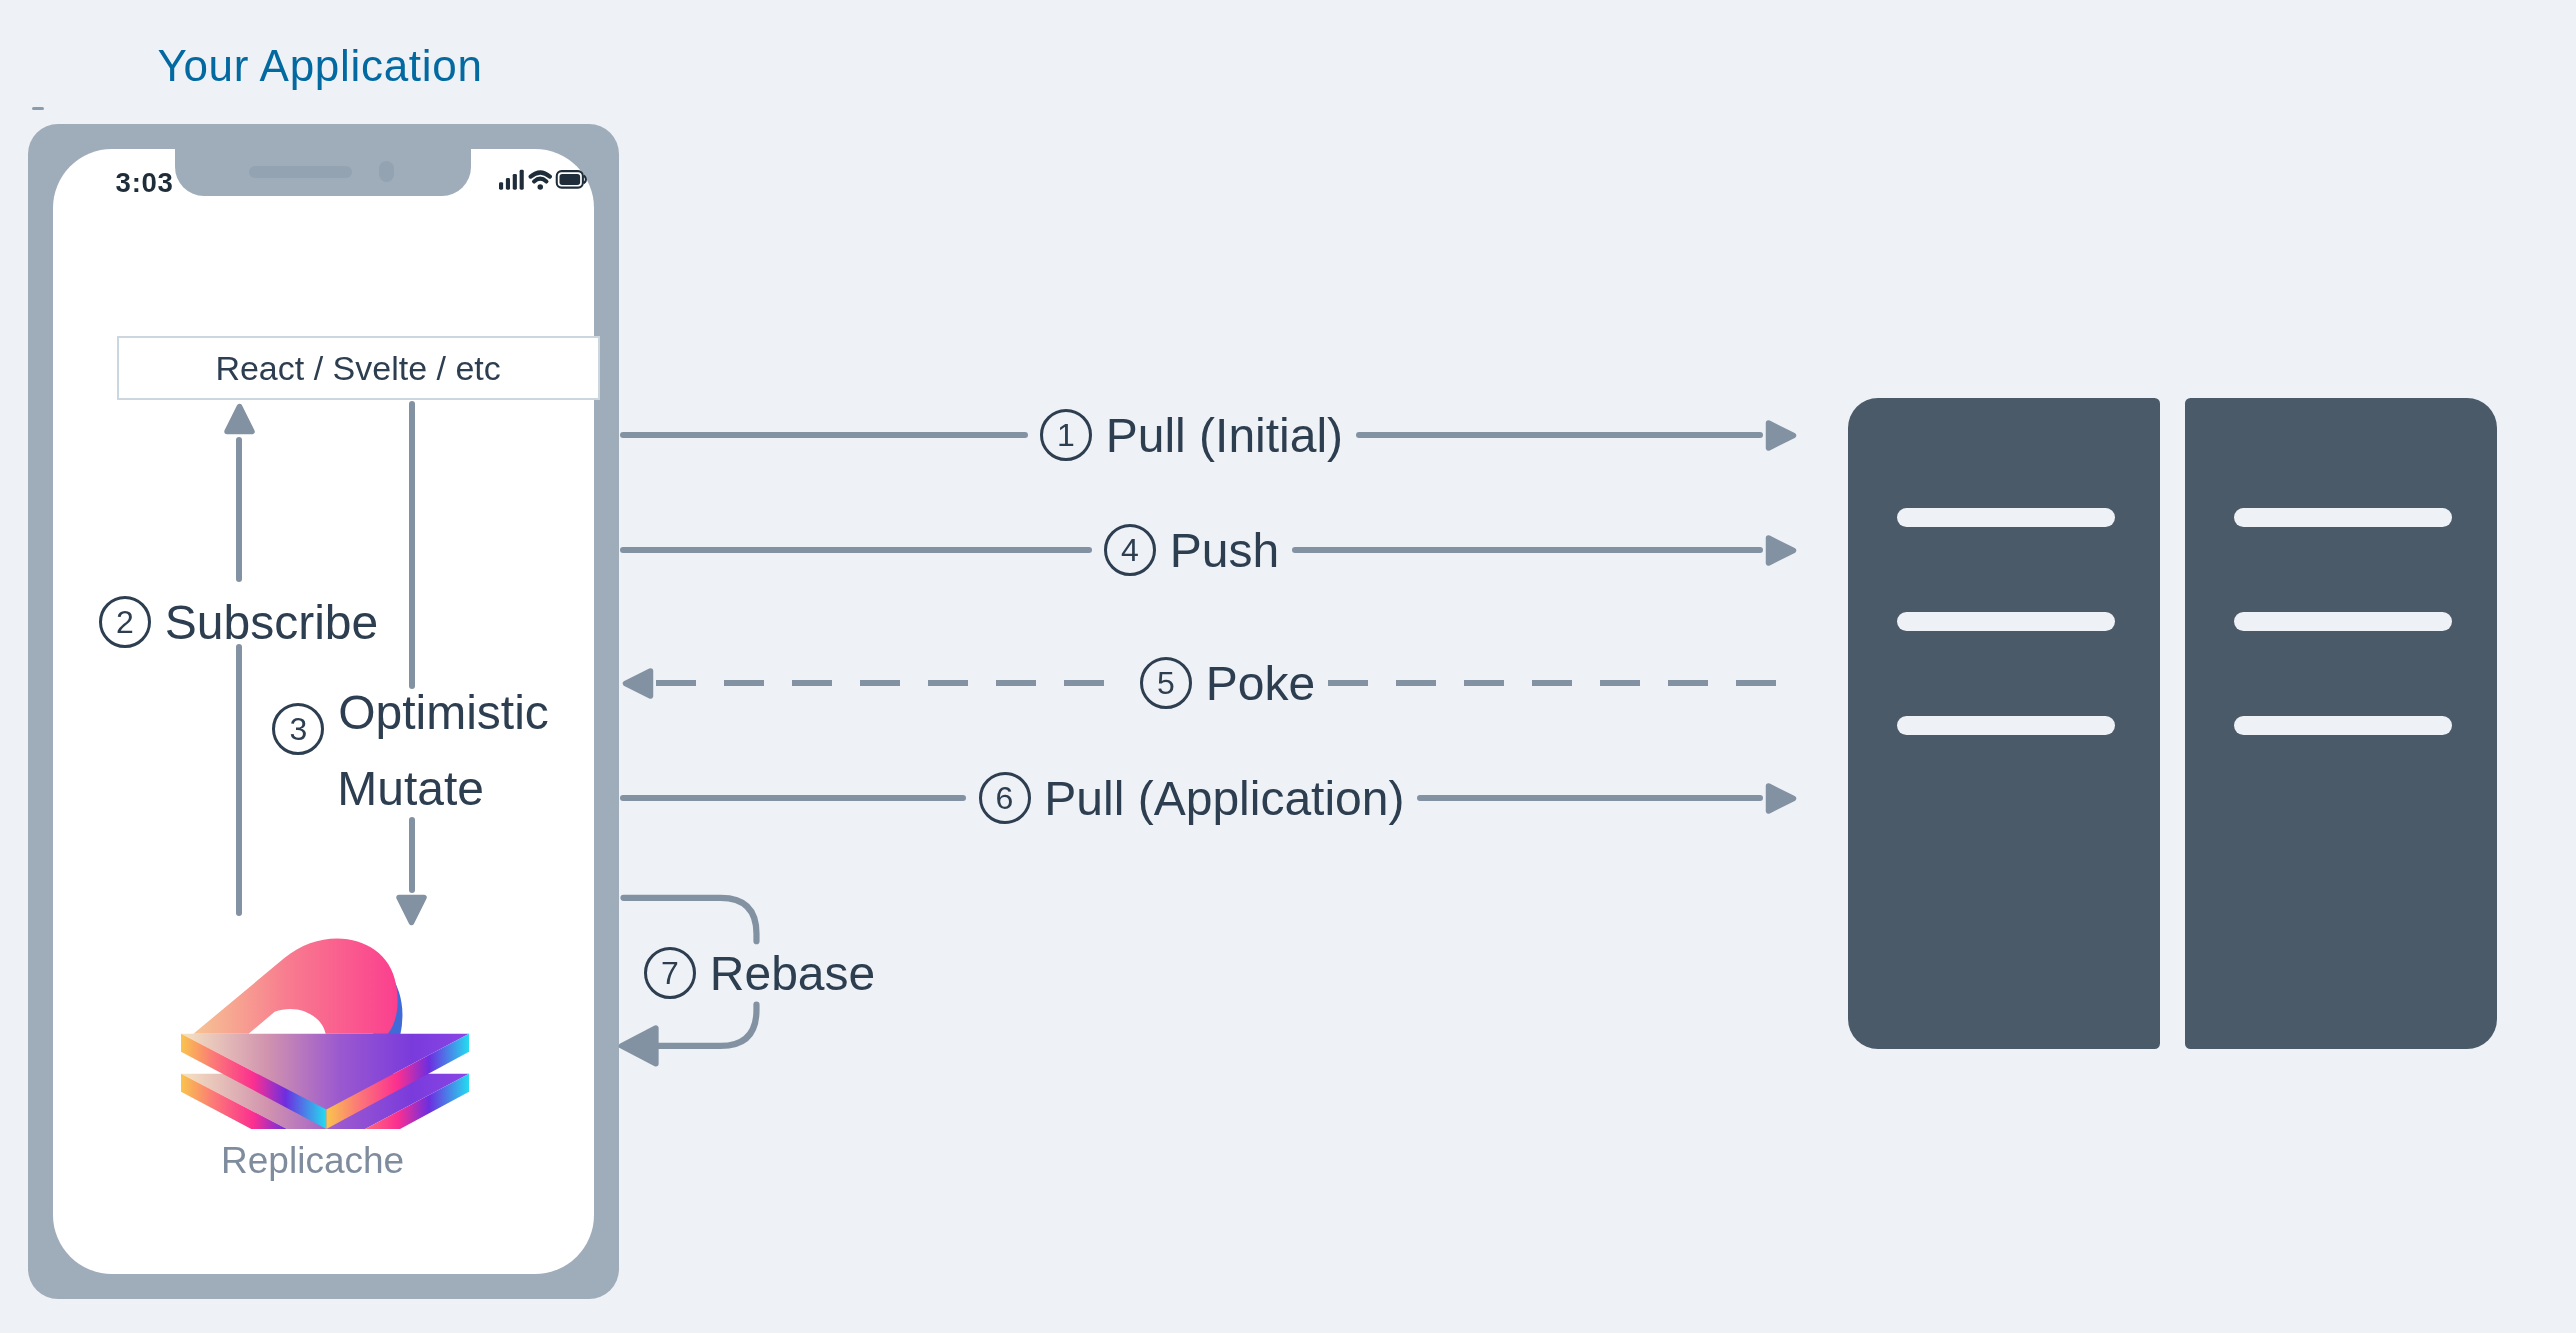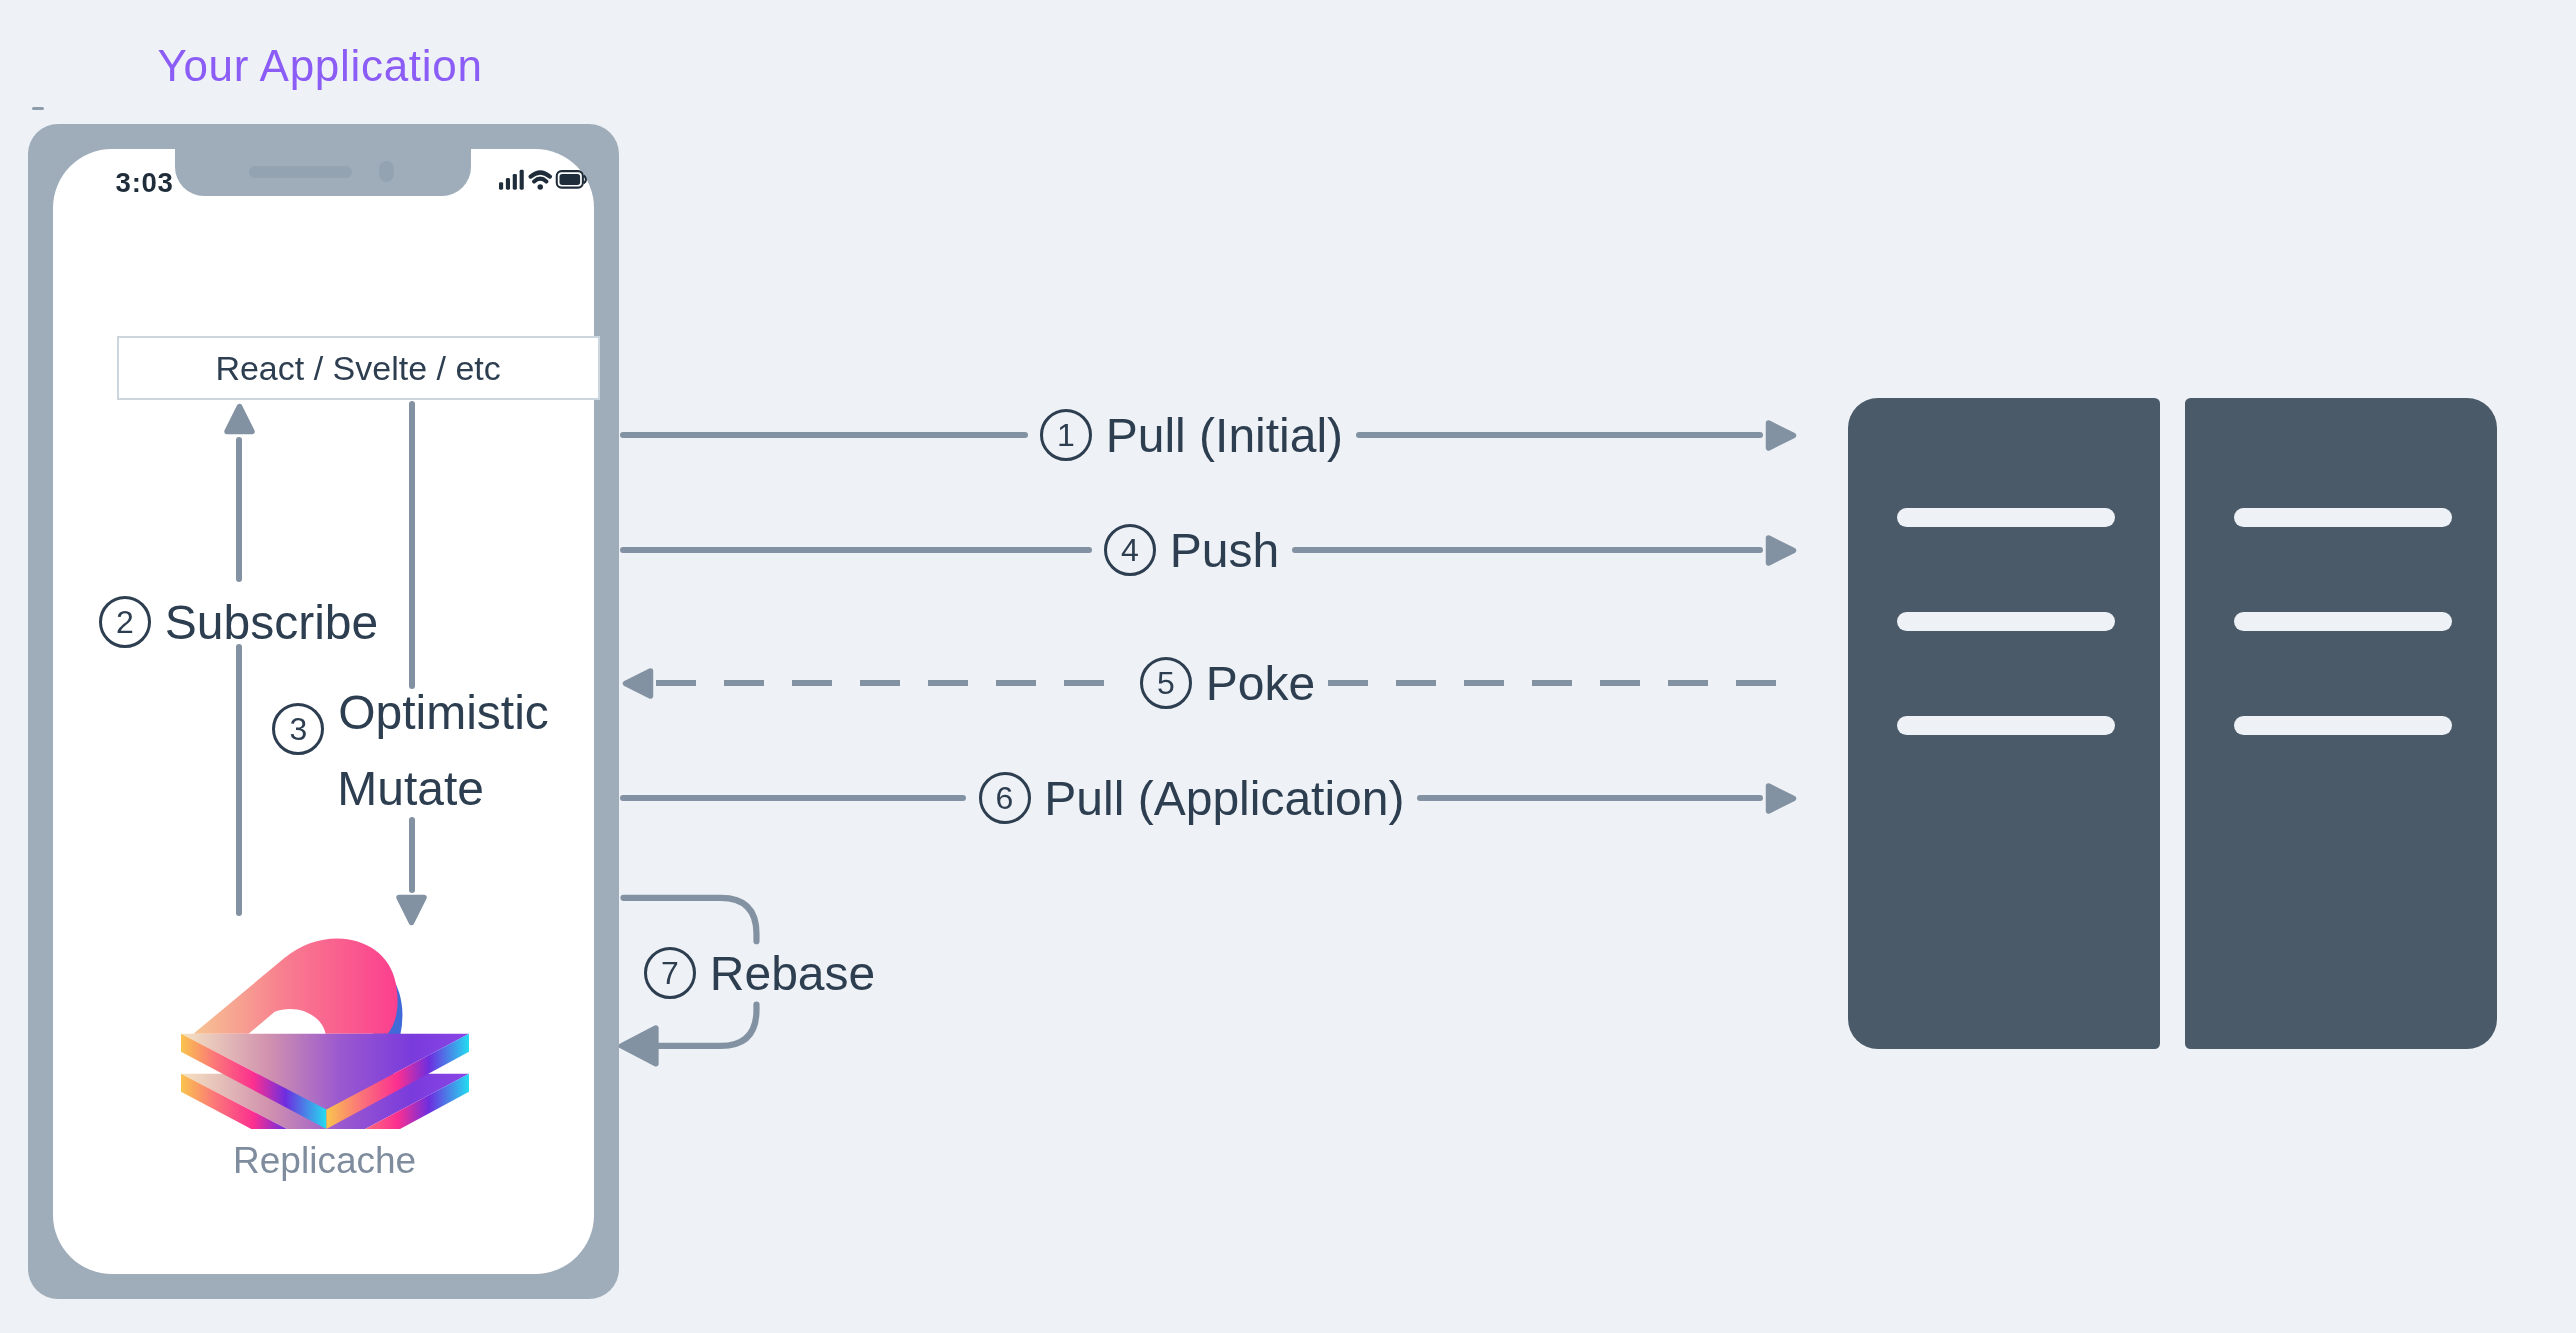--- a/index.html
+++ b/index.html
@@ -10,21 +10,21 @@
     background: #eef1f5;
     overflow: hidden;
     font-family: "Liberation Sans", "DejaVu Sans", sans-serif;
     color: #2d3e50;
   }
 
   
   .section-title {
     position: absolute;
     font-size: 44px;
-    color: #8b5cf6;
+    color: #0369a1;
     text-align: center;
     letter-spacing: 0.7px;
     white-space: nowrap;
   }
   .app-title { left: 79px; top: 41px; width: 482px; }
   .service-title { left: 1848px; top: 320px; width: 649px; }
 
   
   .artifact-dash {
     position: absolute; left: 32px; top: 107px;
@@ -94,21 +94,21 @@
   .mutate-label {
     position: absolute; left: 165px; top: 530px; width: 386px;
     display: block; text-align: center; line-height: 68px; white-space: normal;
     font-size: 48px; font-weight: 500; color: #2d3e50;
   }
   .mutate-label .circ { vertical-align: -11px; }
 
   
   .logo { position: absolute; left: 128px; top: 780px; }
   .logo-caption {
-    position: absolute; left: 134px; top: 991px; width: 276px;
+    position: absolute; left: 122px; top: 991px; width: 276px;
     text-align: center; font-size: 37px; color: #7e8c9d;
   }
 
   
   .flow-row {
     position: absolute; left: 620px; width: 1179px; height: 66px;
     display: flex; align-items: center;
   }
   .row-pull-initial { top: 402px; }
   .row-push         { top: 517px; }

